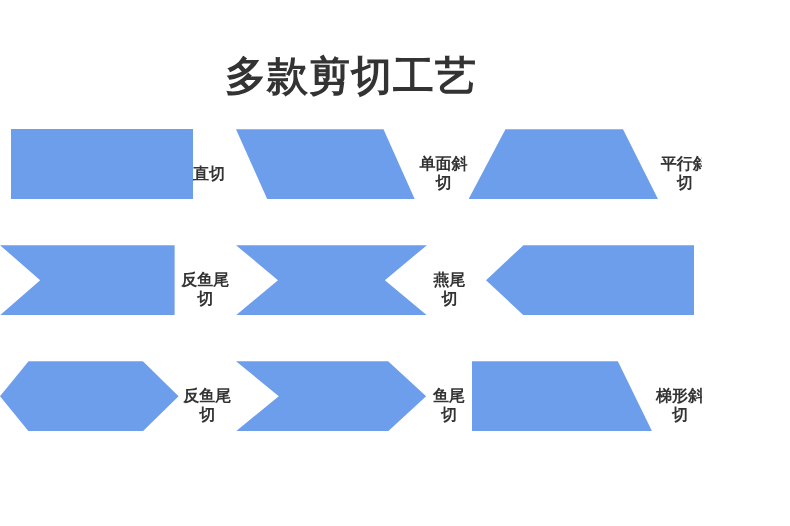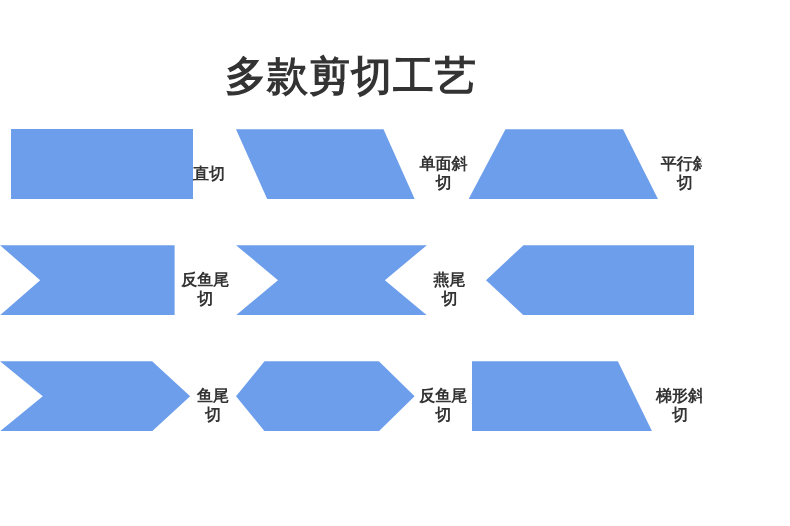--- a/index.html
+++ b/index.html
@@ -93,27 +93,27 @@
     <figure class="cell">
       <div class="shape" data-shape="dovetail"></div>
       <figcaption class="shape-label">燕尾切</figcaption>
     </figure>
 
     <figure class="cell">
       <div class="shape" data-shape="single-reverse-fishtail"></div>
     </figure>
 
     <figure class="cell">
-      <div class="shape" data-shape="fishtail"></div>
-      <figcaption class="shape-label">鱼尾切</figcaption>
+      <div class="shape" data-shape="reverse-fishtail"></div>
+      <figcaption class="shape-label">反鱼尾切</figcaption>
     </figure>
 
     <figure class="cell">
-      <div class="shape" data-shape="reverse-fishtail"></div>
-      <figcaption class="shape-label">反鱼尾切</figcaption>
+      <div class="shape" data-shape="fishtail"></div>
+      <figcaption class="shape-label">鱼尾切</figcaption>
     </figure>
 
     <figure class="cell">
       <div class="shape" data-shape="single-bevel"></div>
       <figcaption class="shape-label">梯形斜切</figcaption>
     </figure>
 
   </div>
 </div>
 

